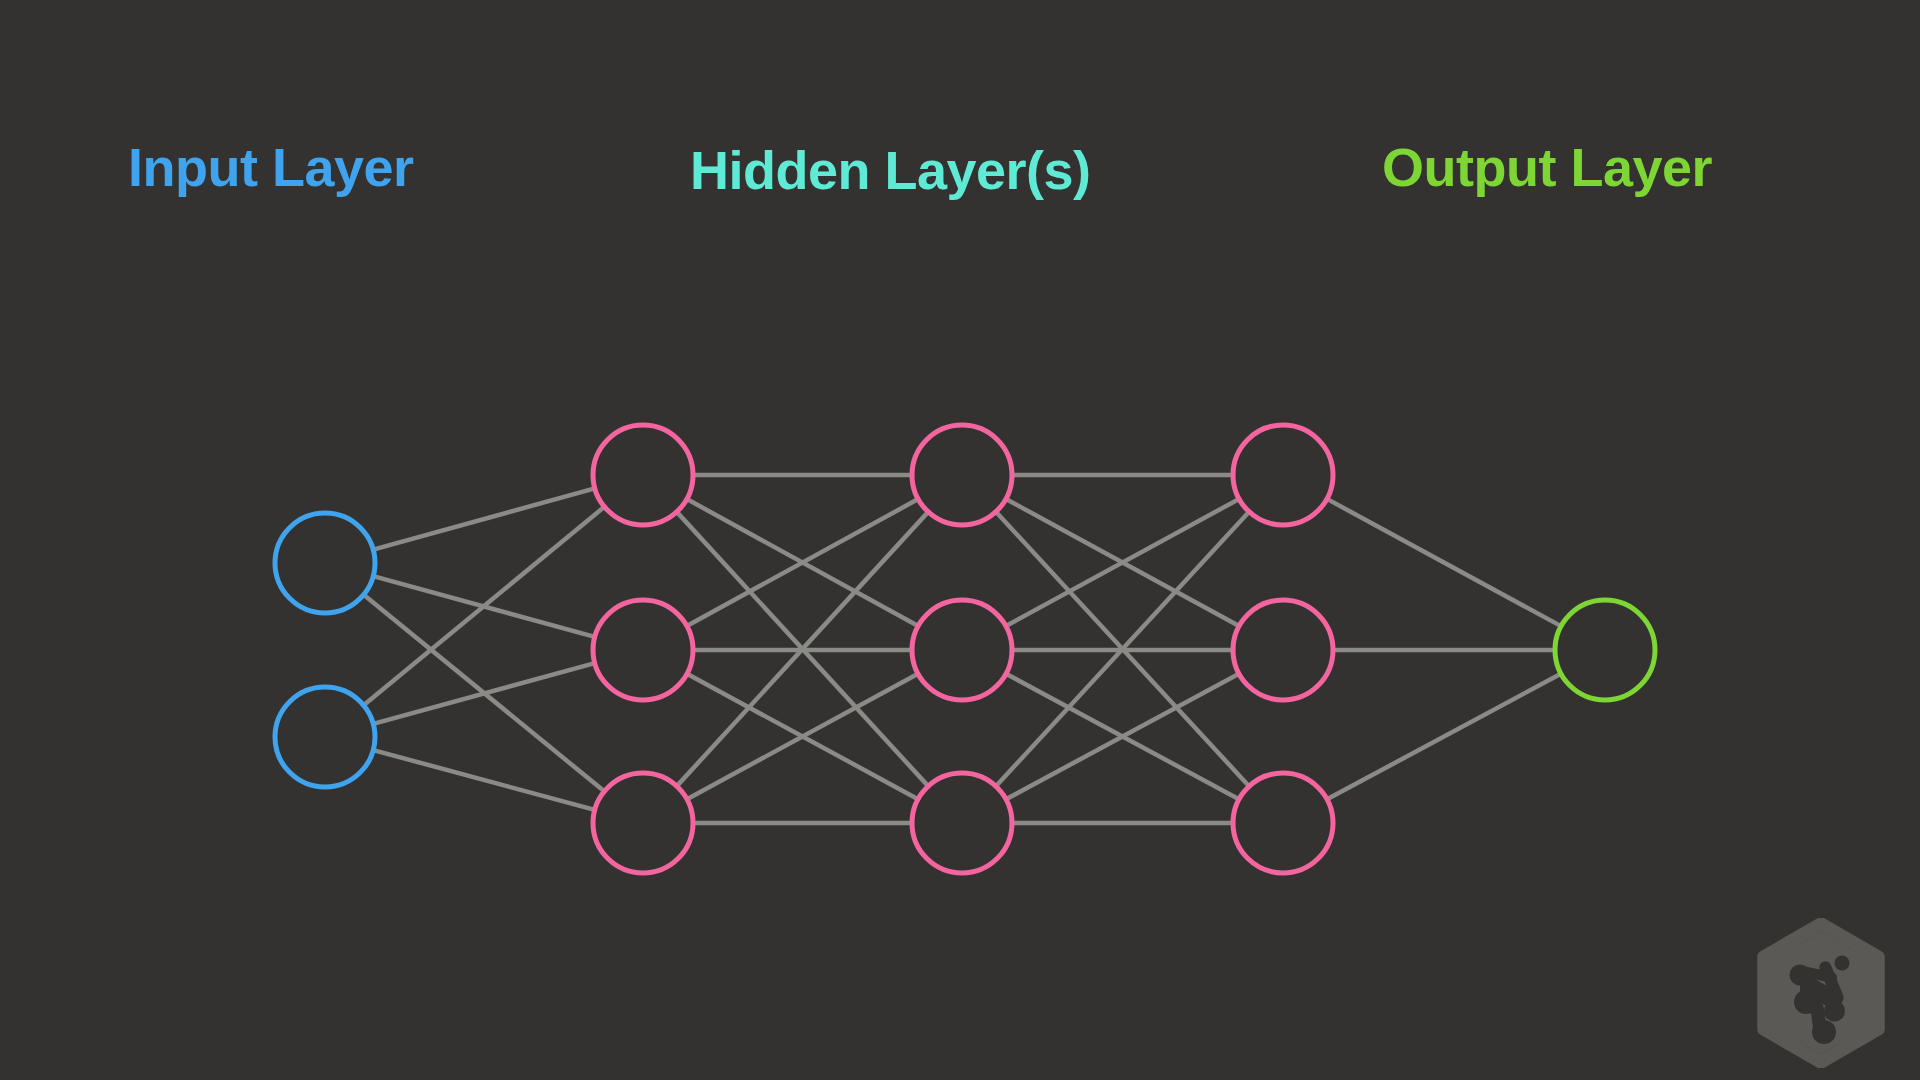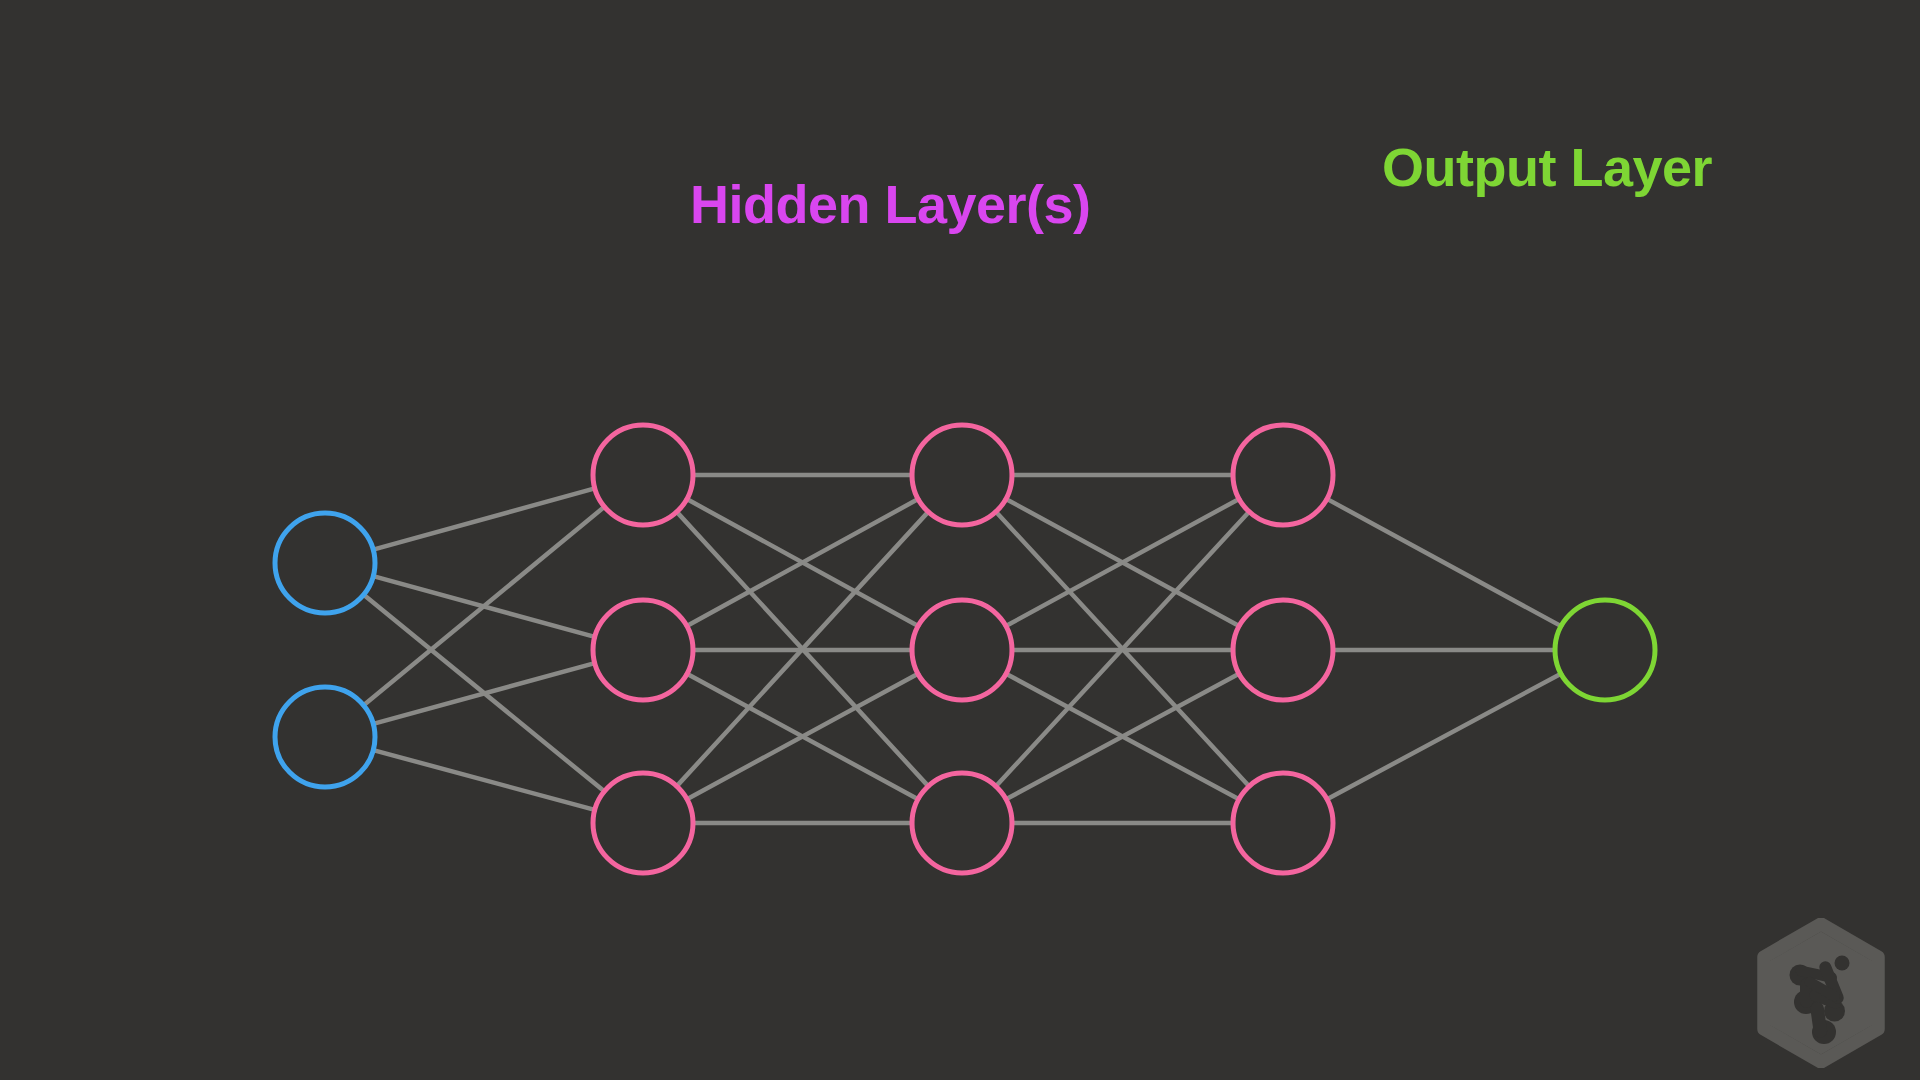--- a/index.html
+++ b/index.html
@@ -50,22 +50,23 @@
     height: 150px;
     opacity: 1;
     pointer-events: none;
   }
 </style>
 </head>
 <body style="background: rgb(51, 50, 48);">
 
 <div id="canvas-root" style="background: rgb(51, 50, 48);">
 
+  <div class="layer-label" id="label-input" style="color: rgb(63, 163, 237);">Input Layer</div>
 
-  <div class="layer-label" id="label-hidden" style="color: #d946ef; margin-top: 34px;">Hidden Layer(s)</div>
+  <div class="layer-label" id="label-hidden" style="color: #5eead4;">Hidden Layer(s)</div>
 
   <div class="layer-label" id="label-output" style="color: rgb(126, 214, 52);">Output Layer</div>
 
   <svg id="network-svg" viewBox="0 0 1920 1080">
     <g id="edges-group">
         <line x1="373.1888987973356" y1="549.6647072510518" x2="594.8111012026644" y2="488.3352927489482" stroke="#8a8a87" stroke-width="4.5" stroke-linecap="round"></line>
         <line x1="373.22767620540674" y1="576.1943642448754" x2="594.7723237945933" y2="636.8056357551246" stroke="#8a8a87" stroke-width="4.5" stroke-linecap="round"></line>
         <line x1="363.7087095161916" y1="594.6486304220434" x2="604.2912904838083" y2="791.3513695779566" stroke="#8a8a87" stroke-width="4.5" stroke-linecap="round"></line>
         <line x1="363.5895050329136" y1="705.2061310735114" x2="604.4104949670864" y2="506.7938689264886" stroke="#8a8a87" stroke-width="4.5" stroke-linecap="round"></line>
         <line x1="373.22767620540674" y1="723.8056357551246" x2="594.7723237945933" y2="663.1943642448754" stroke="#8a8a87" stroke-width="4.5" stroke-linecap="round"></line>

